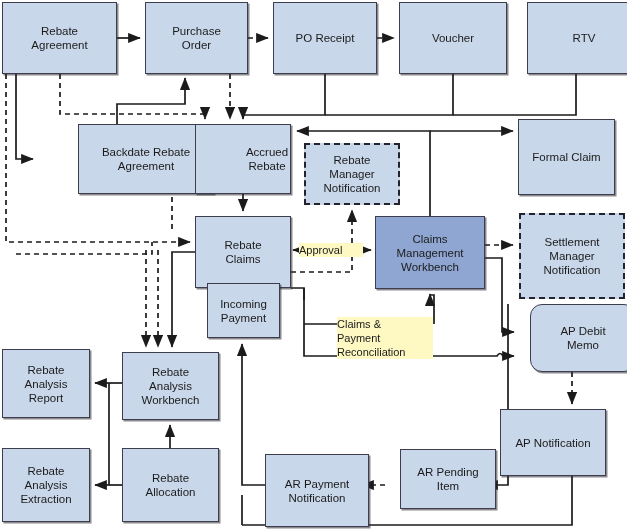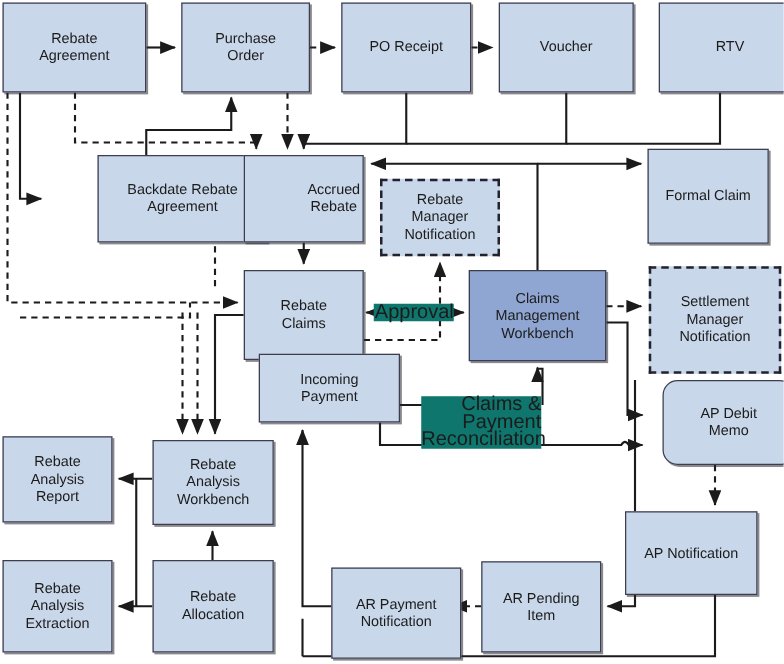--- a/index.html
+++ b/index.html
@@ -5,22 +5,22 @@
   html,body{margin:0;padding:0;background:#ffffff;}
   #canvas{position:relative;width:627px;height:531px;background:#ffffff;
           font-family:"Liberation Sans", sans-serif;overflow:hidden;}
   #edges{position:absolute;left:0;top:0;width:627px;height:531px;}
   .node{position:absolute;box-sizing:border-box;display:flex;align-items:center;
         justify-content:center;text-align:center;color:#1b1b1b;font-size:11.5px;
         line-height:14px;background:#c9d7ea;border:1.4px solid #3d3d4e;
         box-shadow:1.5px 1.5px 0 rgba(40,40,50,.55);}
   .node.dark{background:#8fa6d2;}
   .node.dashed{border:2px dashed #23232e;box-shadow:none;}
-  .edge-label{position:absolute;font-size:16px;line-height:14px;color:#1b1b1b;
-        text-align:right;background:#0f766e;}
+  .edge-label{position:absolute;font-size:11px;line-height:14px;color:#1b1b1b;
+        text-align:left;background:#fef9c3;}
 </style>
 </head>
 <body>
 
 <div id="canvas">
 
   <svg id="edges" viewBox="0 0 627 531" width="627" height="531">
     <defs>
       <marker id="ah" markerWidth="8" markerHeight="8" refX="7" refY="3" orient="auto" markerUnits="strokeWidth">
         <path d="M0,0 L7.5,3 L0,6 z" fill="#1b1b1b"></path>
@@ -131,21 +131,21 @@
 Manager
 Notification</span>
       </div>
       <div class="node" style="left: 518px; top: 119px; width: 97px; height: 76px;">
         <span style="white-space: pre-line;">Formal Claim</span>
       </div>
       <div class="node" style="left: 195px; top: 216px; width: 96px; height: 72px;">
         <span style="white-space: pre-line;">Rebate
 Claims</span>
       </div>
-      <div class="node" style="left: 207px; top: 283px; width: 113px; height: 55px;">
+      <div class="node" style="left: 207px; top: 283px; width: 73px; height: 55px;">
         <span style="white-space: pre-line;">Incoming
 Payment</span>
       </div>
       <div class="node dark" style="left: 375px; top: 216px; width: 110px; height: 73px;">
         <span style="white-space: pre-line;">Claims
 Management
 Workbench</span>
       </div>
       <div class="node dashed" style="left: 519px; top: 213px; width: 106px; height: 86px;">
         <span style="white-space: pre-line;">Settlement
@@ -175,21 +175,21 @@
 Extraction</span>
       </div>
       <div class="node" style="left: 122px; top: 448px; width: 97px; height: 74px;">
         <span style="white-space: pre-line;">Rebate
 Allocation</span>
       </div>
       <div class="node" style="left: 265px; top: 454px; width: 104px; height: 73px;">
         <span style="white-space: pre-line;">AR Payment
 Notification</span>
       </div>
-      <div class="node" style="left: 385px; top: 449px; width: 96px; height: 73px;">
+      <div class="node" style="left: 400px; top: 449px; width: 96px; height: 60px;">
         <span style="white-space: pre-line;">AR Pending
 Item</span>
       </div>
     </div>
   <div id="labels">
       <div class="edge-label" style="left: 299px; top: 243px; width: 64px; white-space: pre-line;">Approval</div>
       <div class="edge-label" style="left: 337px; top: 297px; width: 96px; white-space: pre-line; margin-top: 20px;">Claims &amp;
 Payment
 Reconciliation</div>
     </div>

